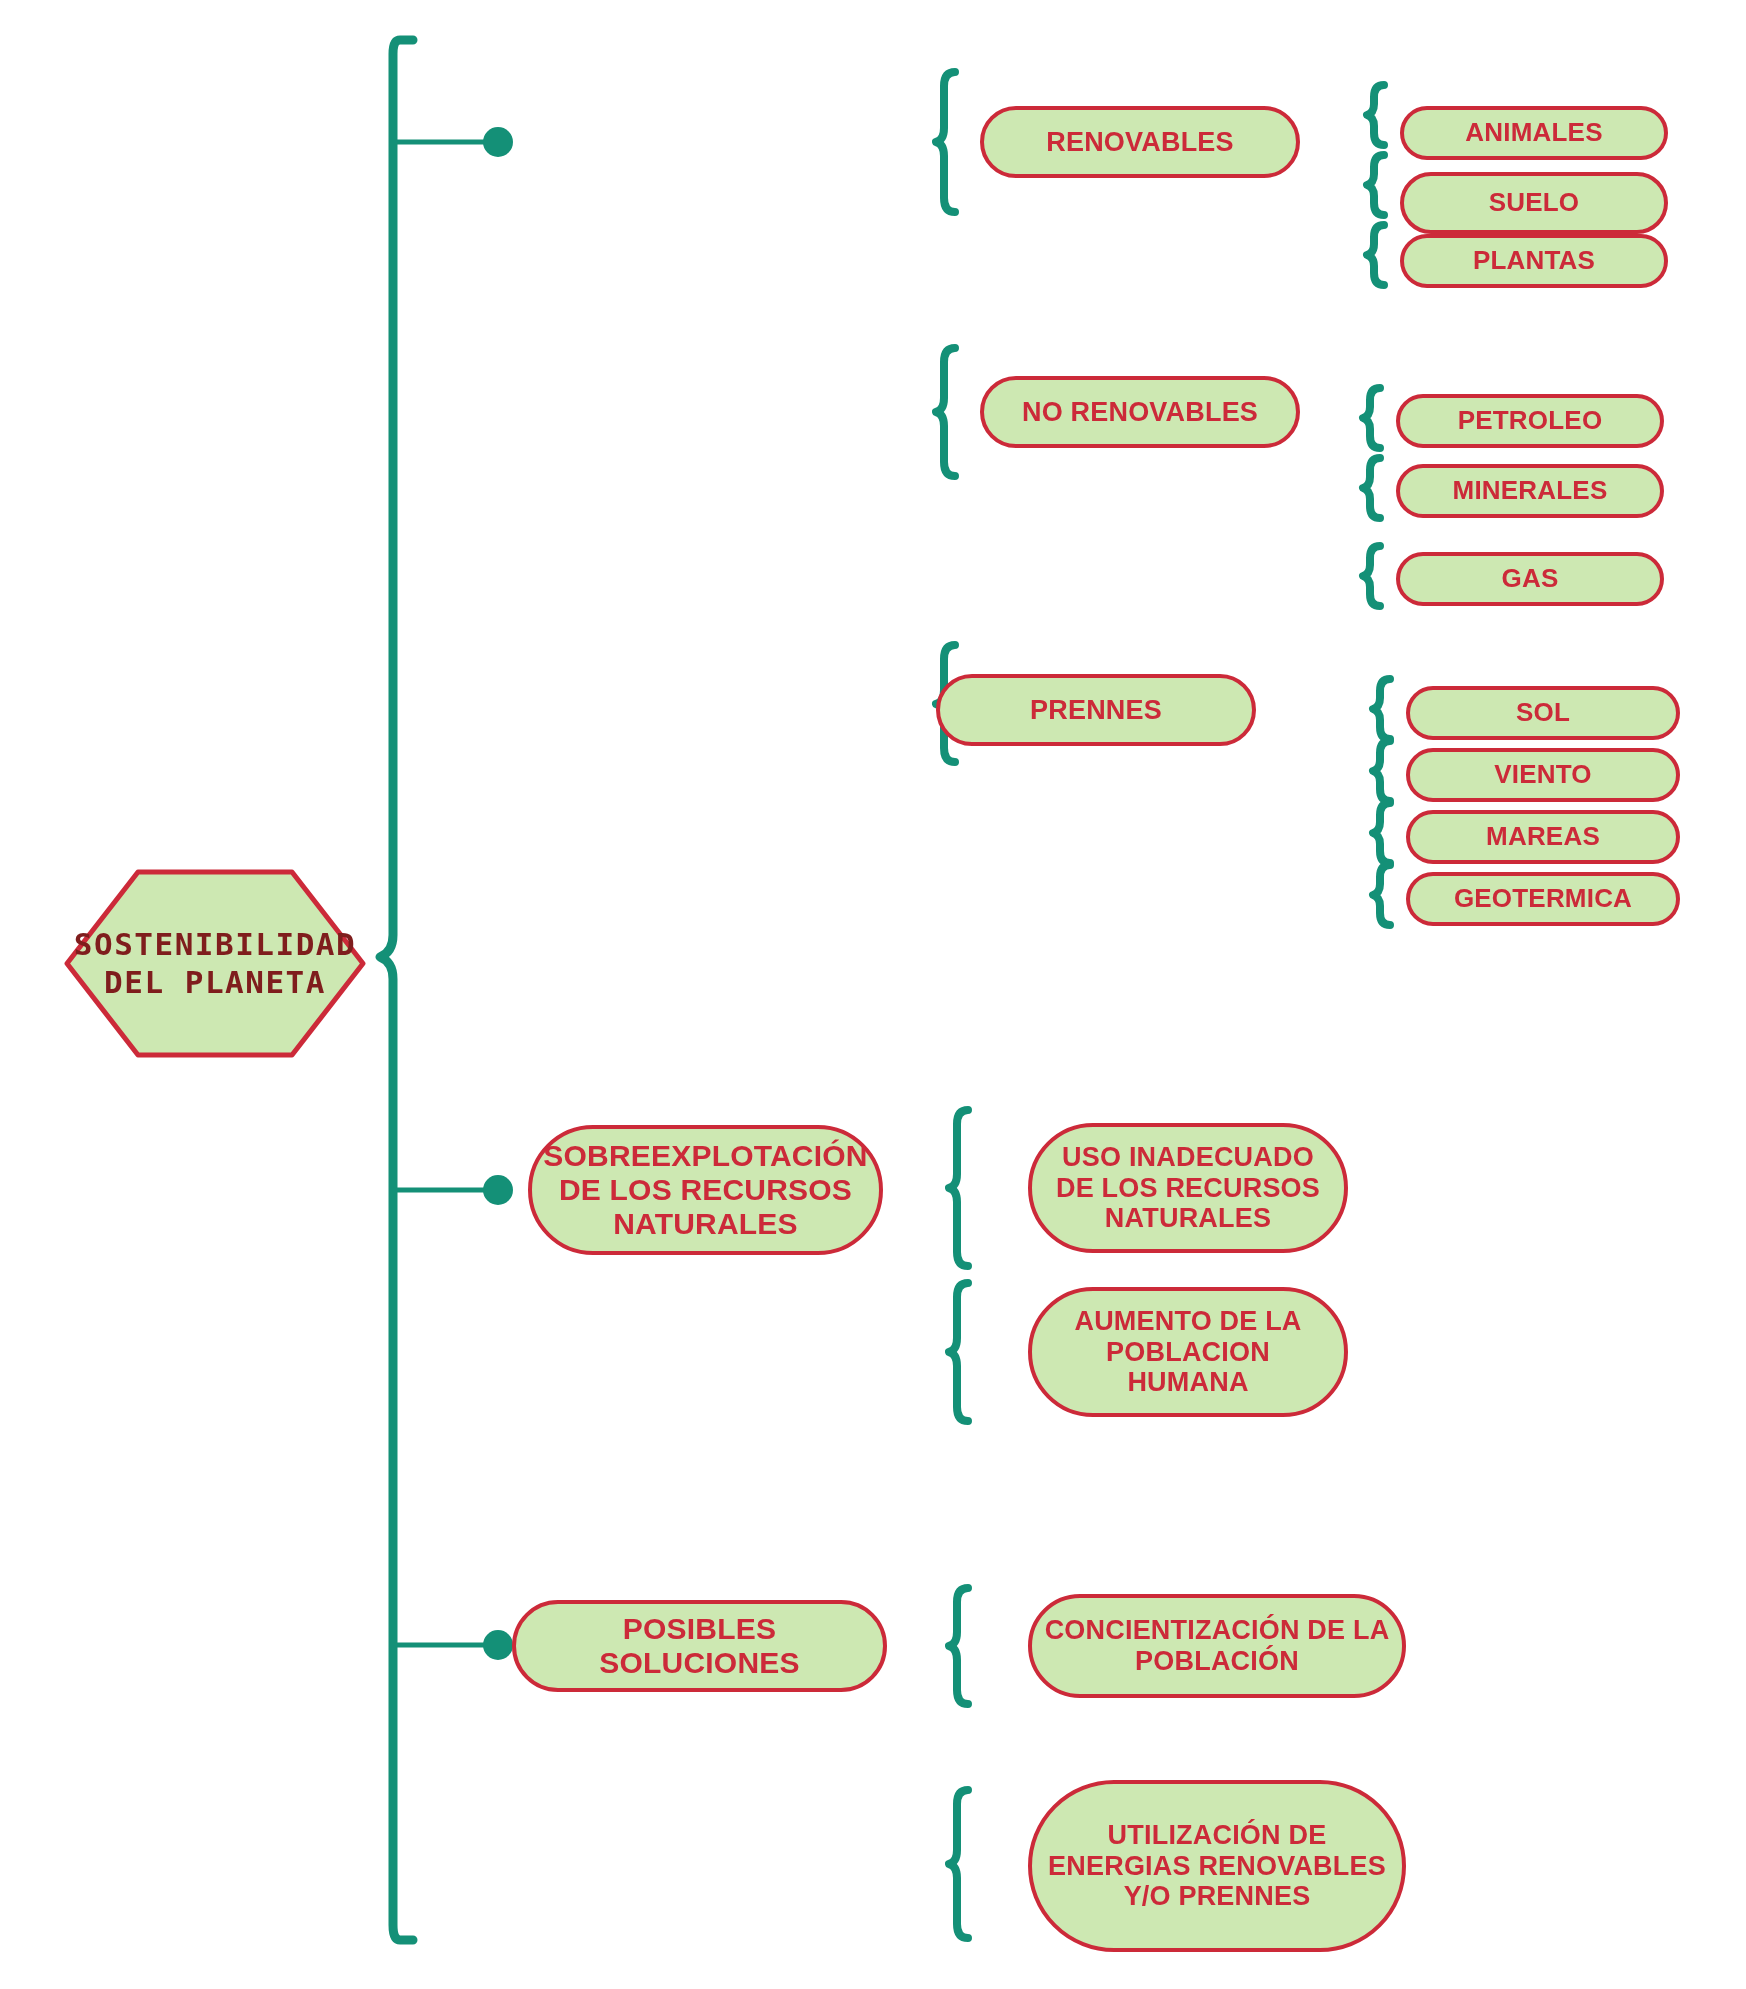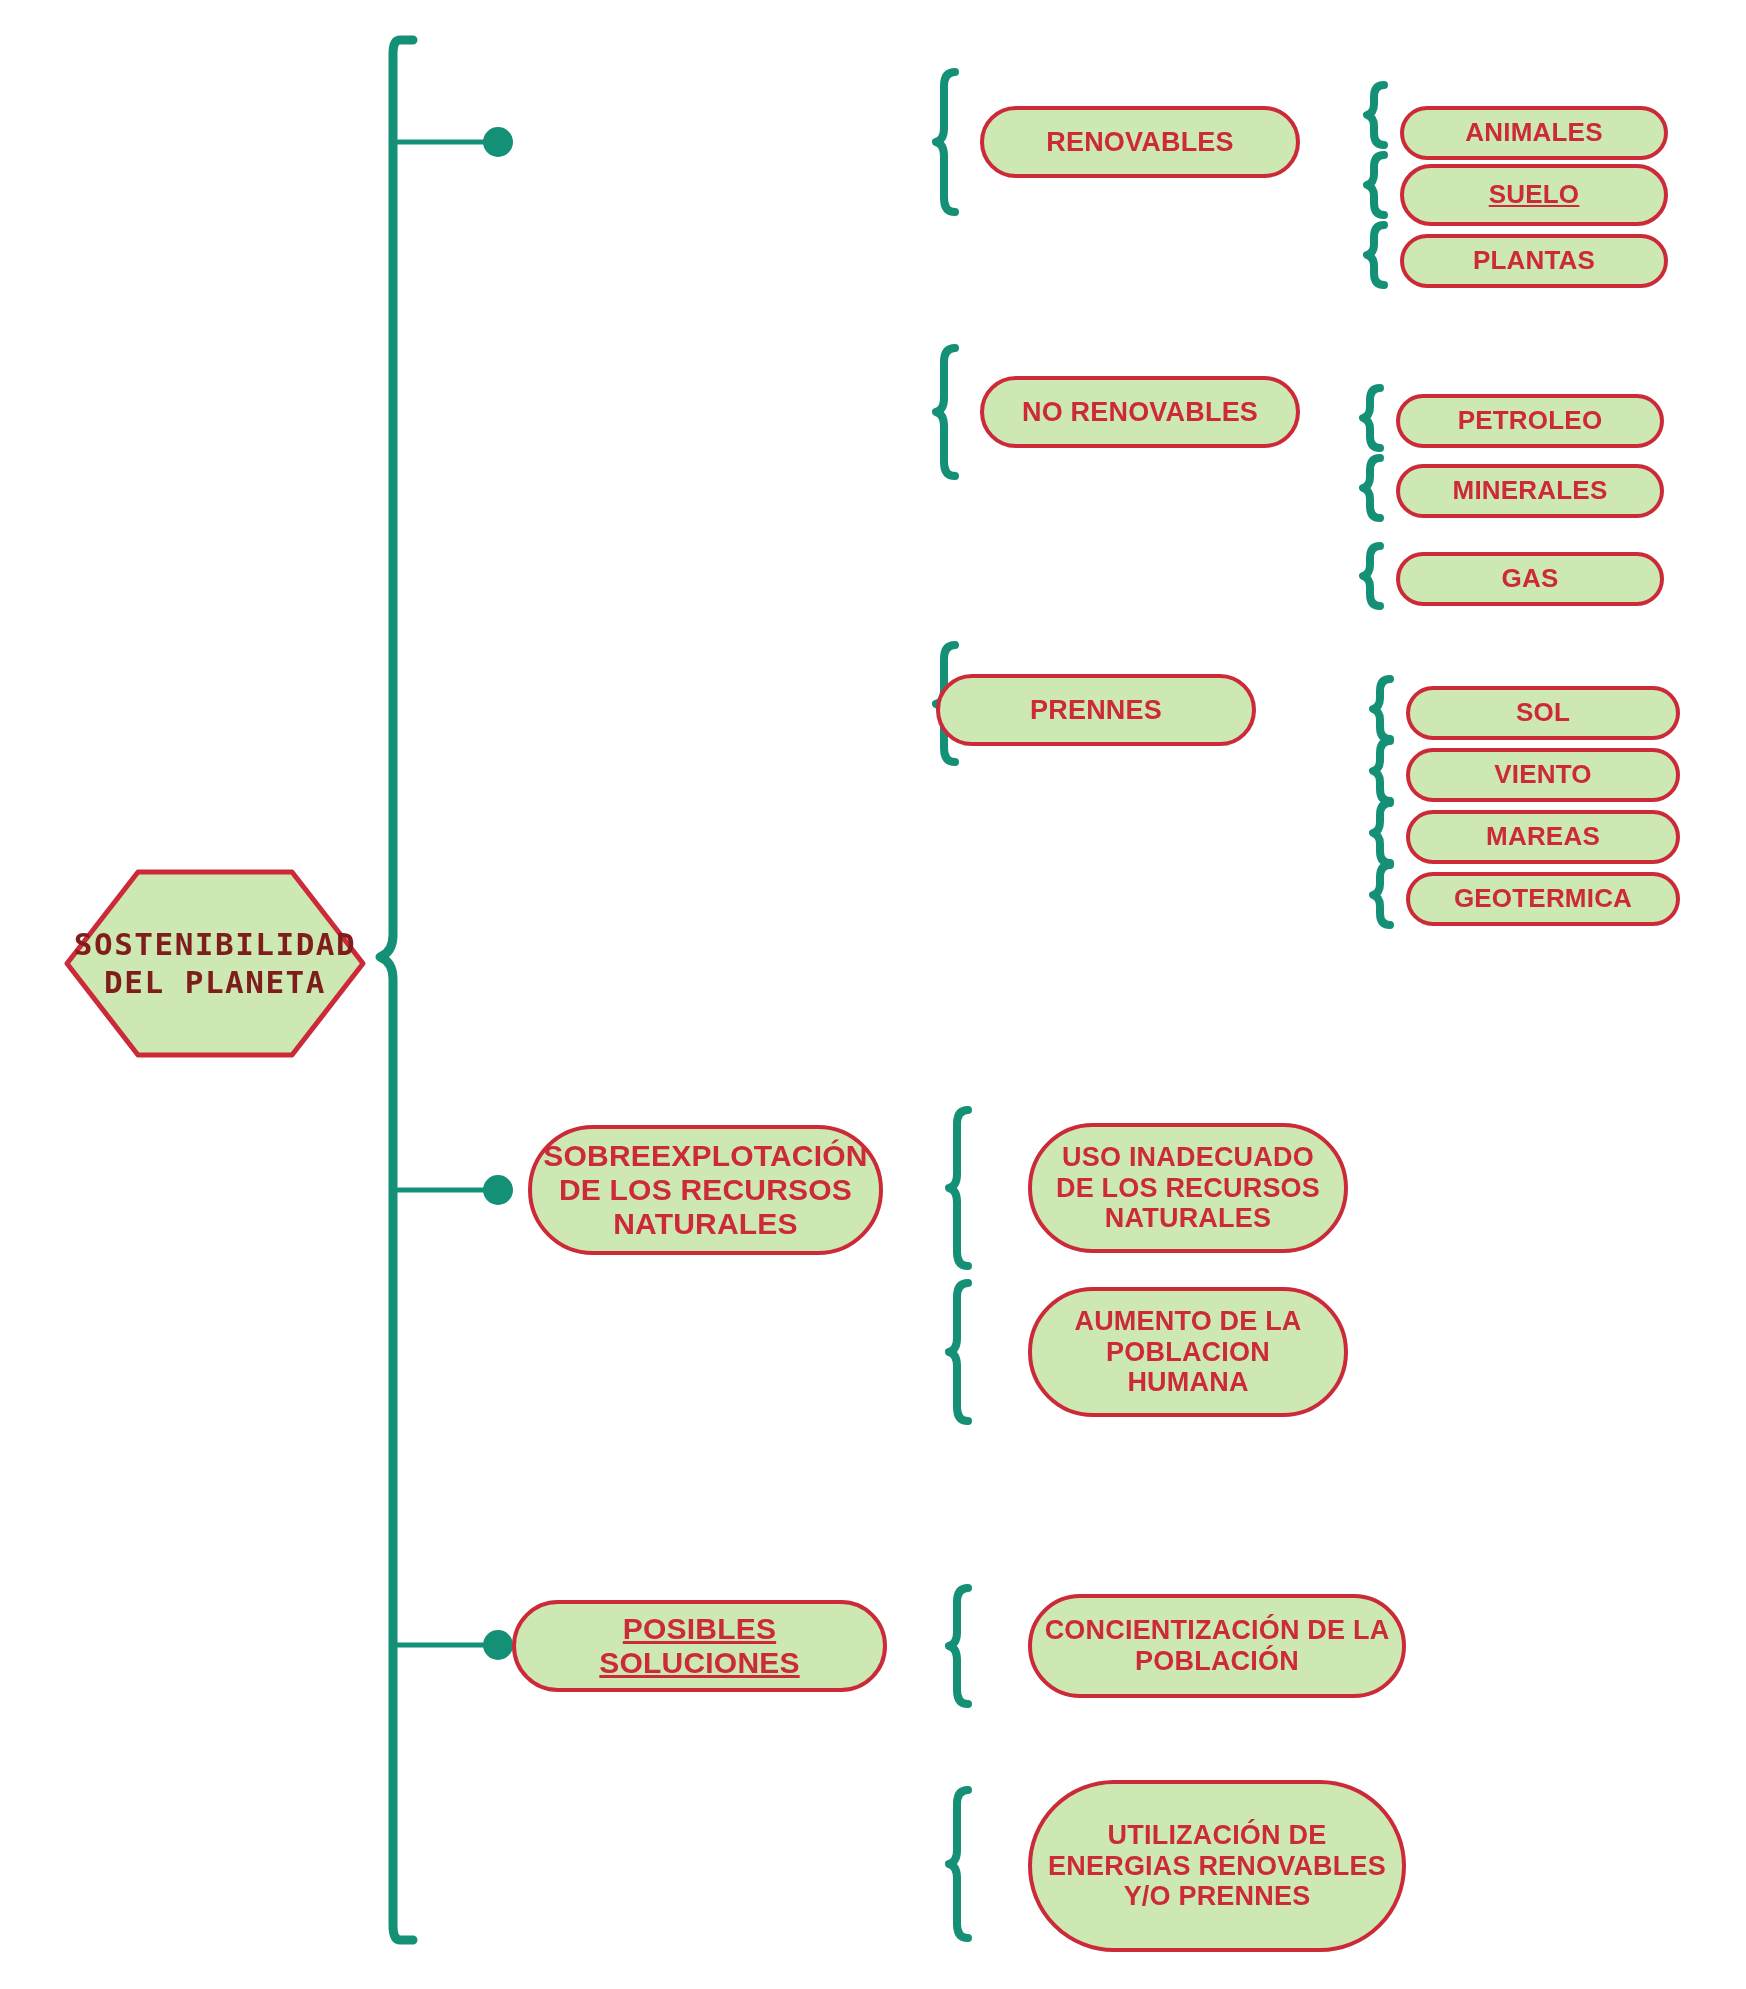--- a/index.html
+++ b/index.html
@@ -181,21 +181,21 @@
     </svg>
     <span class="hexlabel">SOSTENIBILIDAD
 DEL PLANETA</span>
   </div>
 
 
   <div class="node lvl1" style="left:528px; top:1125px; width:355px; height:130px;">
     <span>SOBREEXPLOTACIÓN DE LOS RECURSOS NATURALES</span>
   </div>
 
-  <div class="node lvl1" style="left:512px; top:1600px; width:375px; height:92px;text-decoration:underline;">
+  <div class="node lvl1" style="left:512px; top:1600px; width:375px; height:92px;">
     <span>POSIBLES SOLUCIONES</span>
   </div>
 
   <div class="node lvl2" style="left:980px; top:106px; width:320px; height:72px;">
     <span>RENOVABLES</span>
   </div>
 
   <div class="node lvl2" style="left:980px; top:376px; width:320px; height:72px;">
     <span>NO RENOVABLES</span>
   </div>
@@ -216,21 +216,21 @@
     <span>CONCIENTIZACIÓN DE LA POBLACIÓN</span>
   </div>
 
   <div class="node lvl2" style="left:1028px; top:1780px; width:378px; height:172px;">
     <span>UTILIZACIÓN DE ENERGIAS RENOVABLES Y/O PRENNES</span>
   </div>
 
   <div class="node lvl3" style="left:1400px; top:106px; width:268px; height:54px;">
     <span>ANIMALES</span>
   </div>
-  <div class="node lvl3" style="left:1400px; top:164px; width:268px; height:62px;text-decoration:underline;">
+  <div class="node lvl3" style="left:1400px; top:172px; width:268px; height:62px;">
     <span>SUELO</span>
   </div>
   <div class="node lvl3" style="left:1400px; top:234px; width:268px; height:54px;">
     <span>PLANTAS</span>
   </div>
 
   <div class="node lvl3" style="left:1396px; top:394px; width:268px; height:54px;">
     <span>PETROLEO</span>
   </div>
   <div class="node lvl3" style="left:1396px; top:464px; width:268px; height:54px;">

